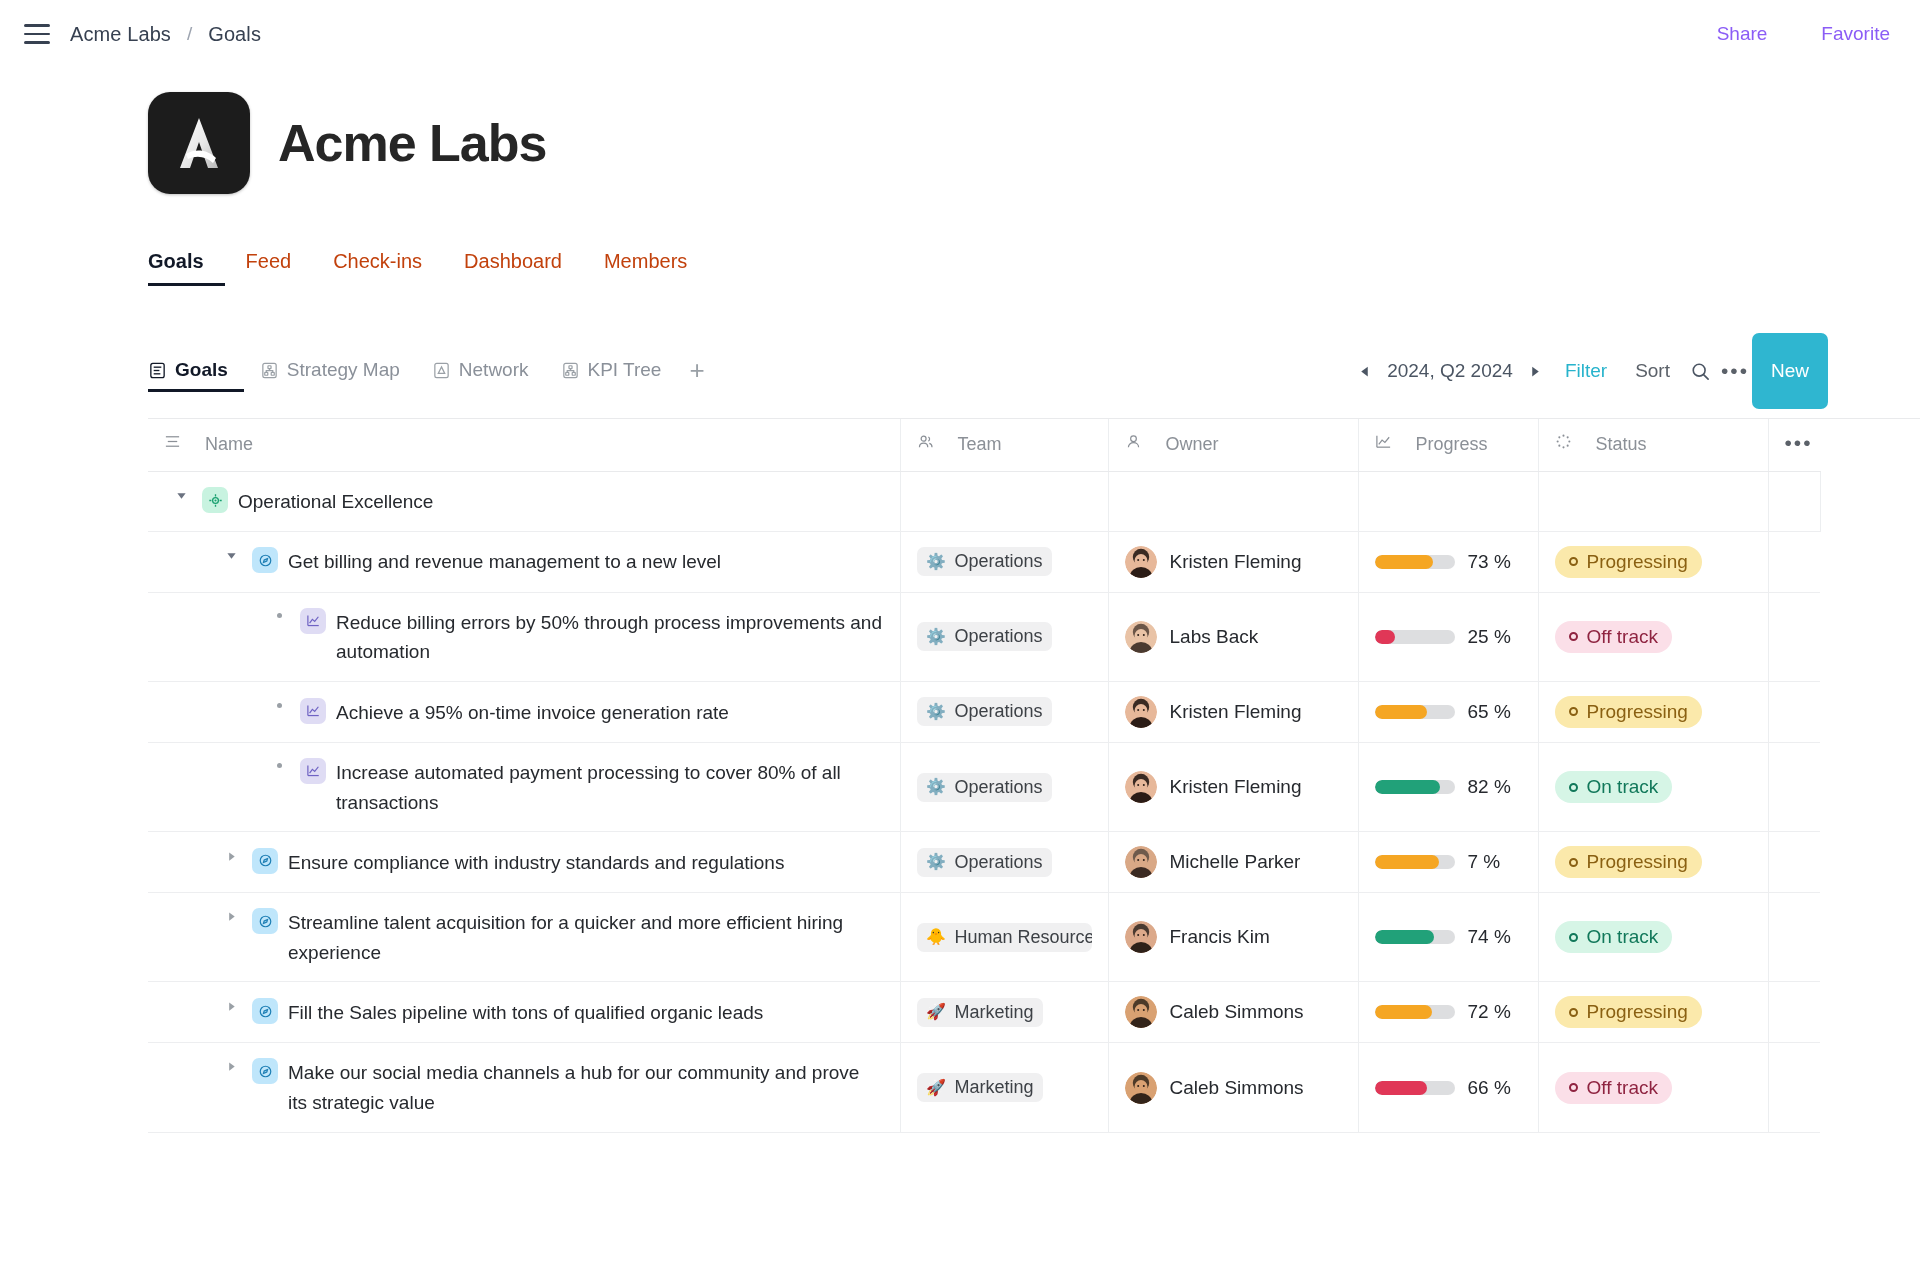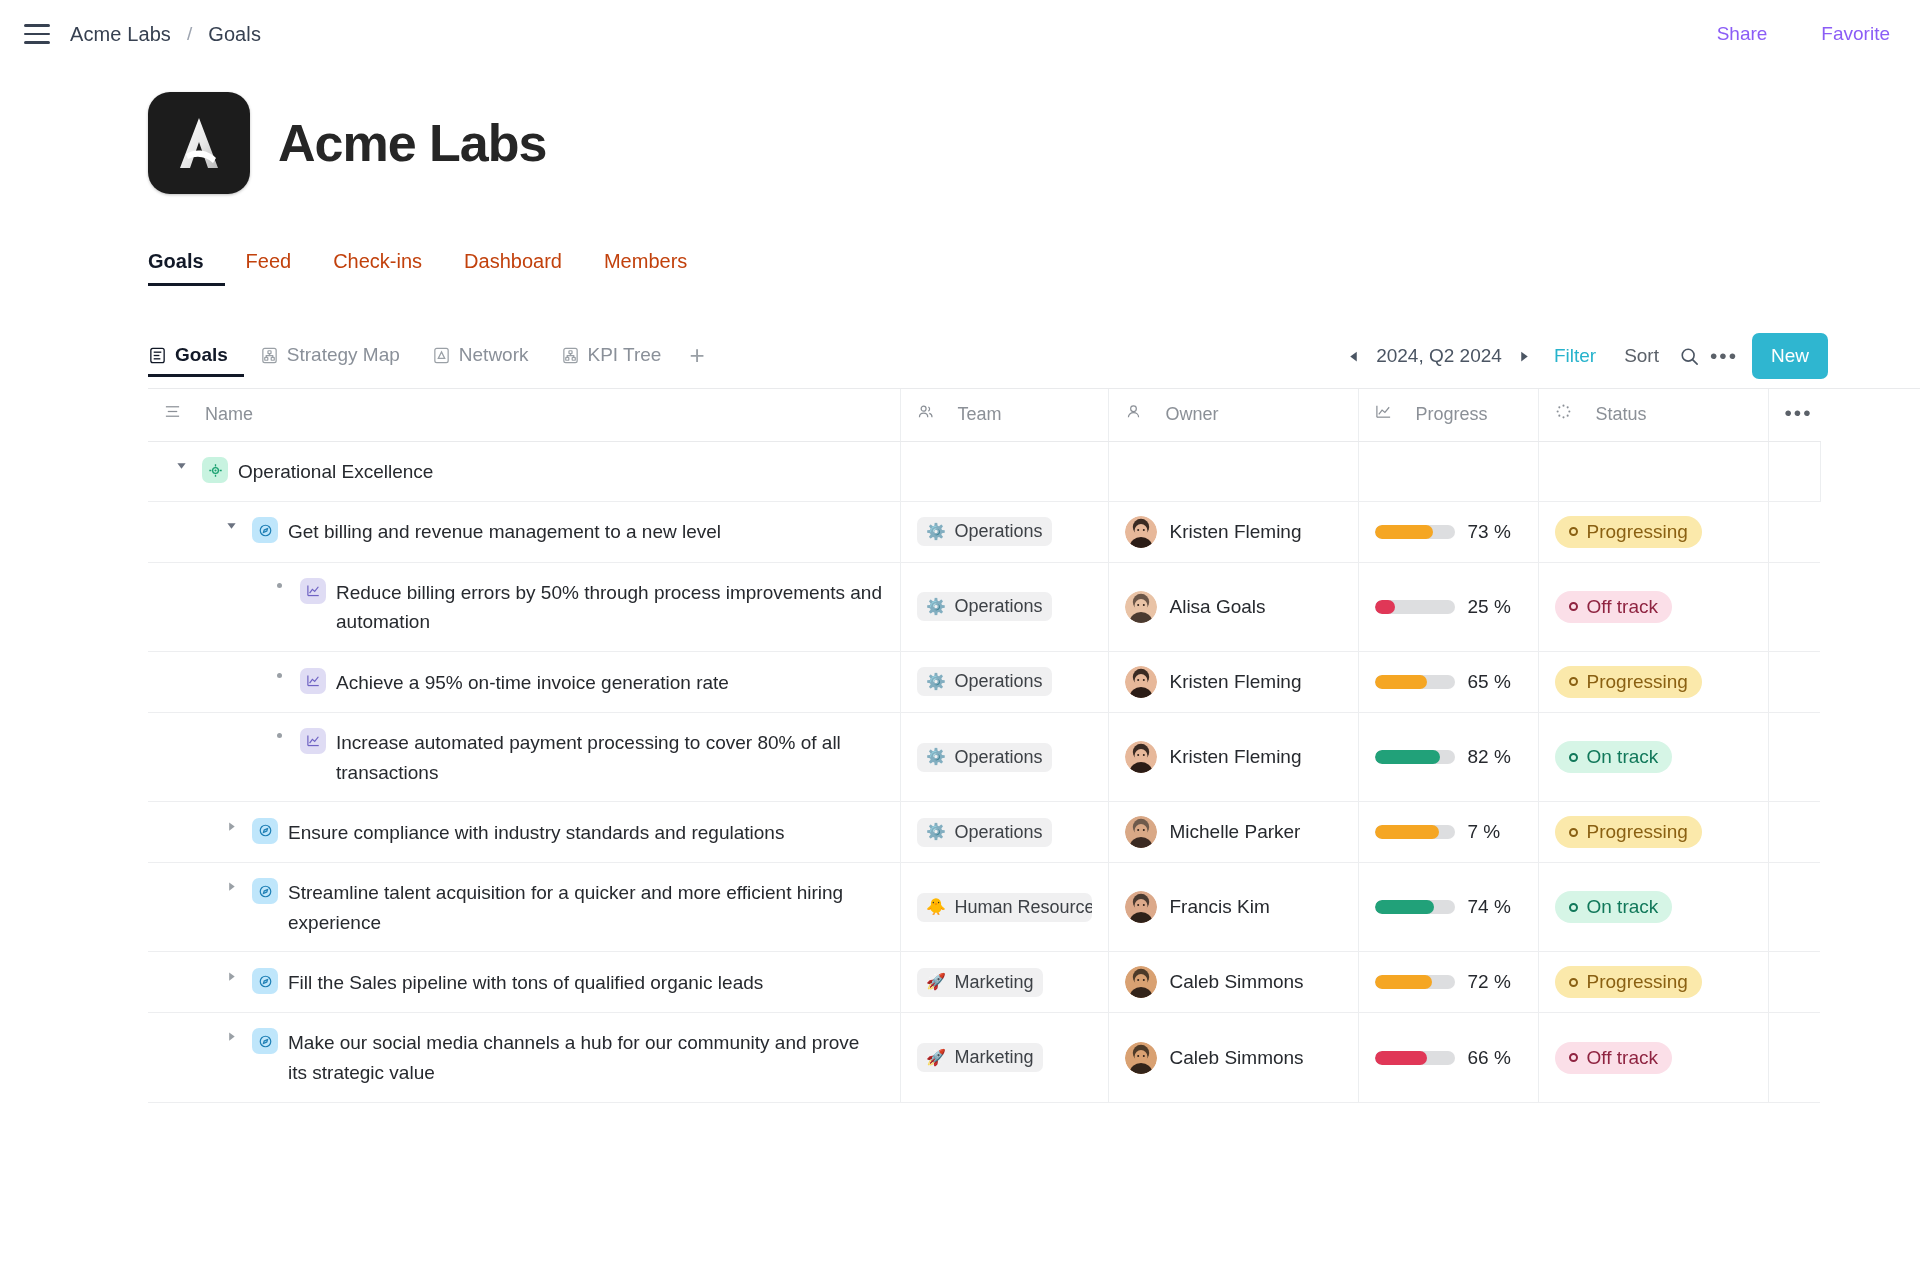--- a/index.html
+++ b/index.html
@@ -120,21 +120,21 @@
   .iconbtn {
     width: 34px; height: 30px; display: flex;
     align-items: center; justify-content: center; cursor: pointer;
     color: #4b5563;
   }
   .dots { letter-spacing: 2px; font-size: 21px; line-height: .6; color: #5b6169; }
   .newbtn {
     background: #2fb6d0; color: #ffffff;
     font-size: 19px; font-weight: normal;
     border: none; border-radius: 7px;
-    padding: 12px 19px; margin-left: 11px;
+    padding: 27px 19px; margin-left: 0;
     cursor: pointer;
   }
 
   
   .tbl { width: 1672px; border-collapse: collapse; table-layout: fixed; }
   .tbl col.c-name   { width: 752px; }
   .tbl col.c-team   { width: 208px; }
   .tbl col.c-owner  { width: 250px; }
   .tbl col.c-prog   { width: 180px; }
   .tbl col.c-status { width: 230px; }
@@ -542,21 +542,21 @@
                   </defs>
                   <g clip-path="url(#clwoman-glasses)">
                     <rect width="32" height="32" fill="#e9c3a6"></rect>
                     <circle cx="16" cy="11" r="8.2" fill="#6b5648"></circle>
                     <circle cx="16" cy="14.5" r="6.4" fill="#e9c3a6"></circle>
                     <ellipse cx="16" cy="30" rx="11" ry="9" fill="#4a3a30"></ellipse>
                     <circle cx="13.2" cy="14" r="1" fill="#2a1d16"></circle>
                     <circle cx="18.8" cy="14" r="1" fill="#2a1d16"></circle>
                   </g>
                 </svg></span>
-              <span>Alisa Goals</span>
+              <span>Labs Back</span>
             </span>
           </td>
           <td>
             <span class="progwrap">
               <span class="bar">
                 <i style="width: 25%; background: rgb(224, 55, 87);"></i>
               </span>
               <span class="pct">25 %</span>
             </span>
           </td>

